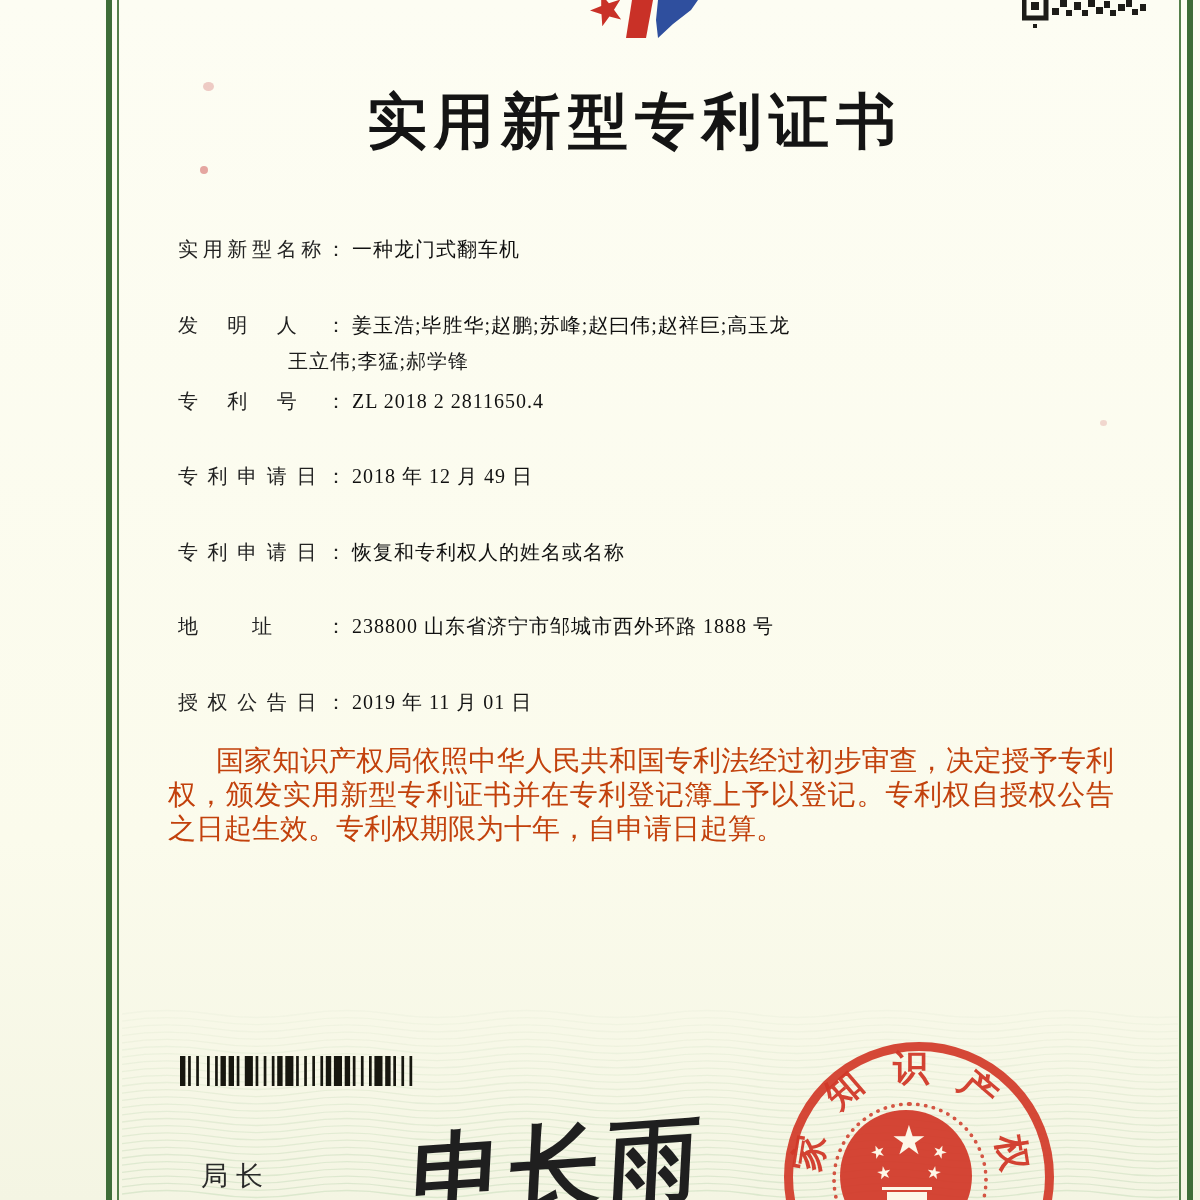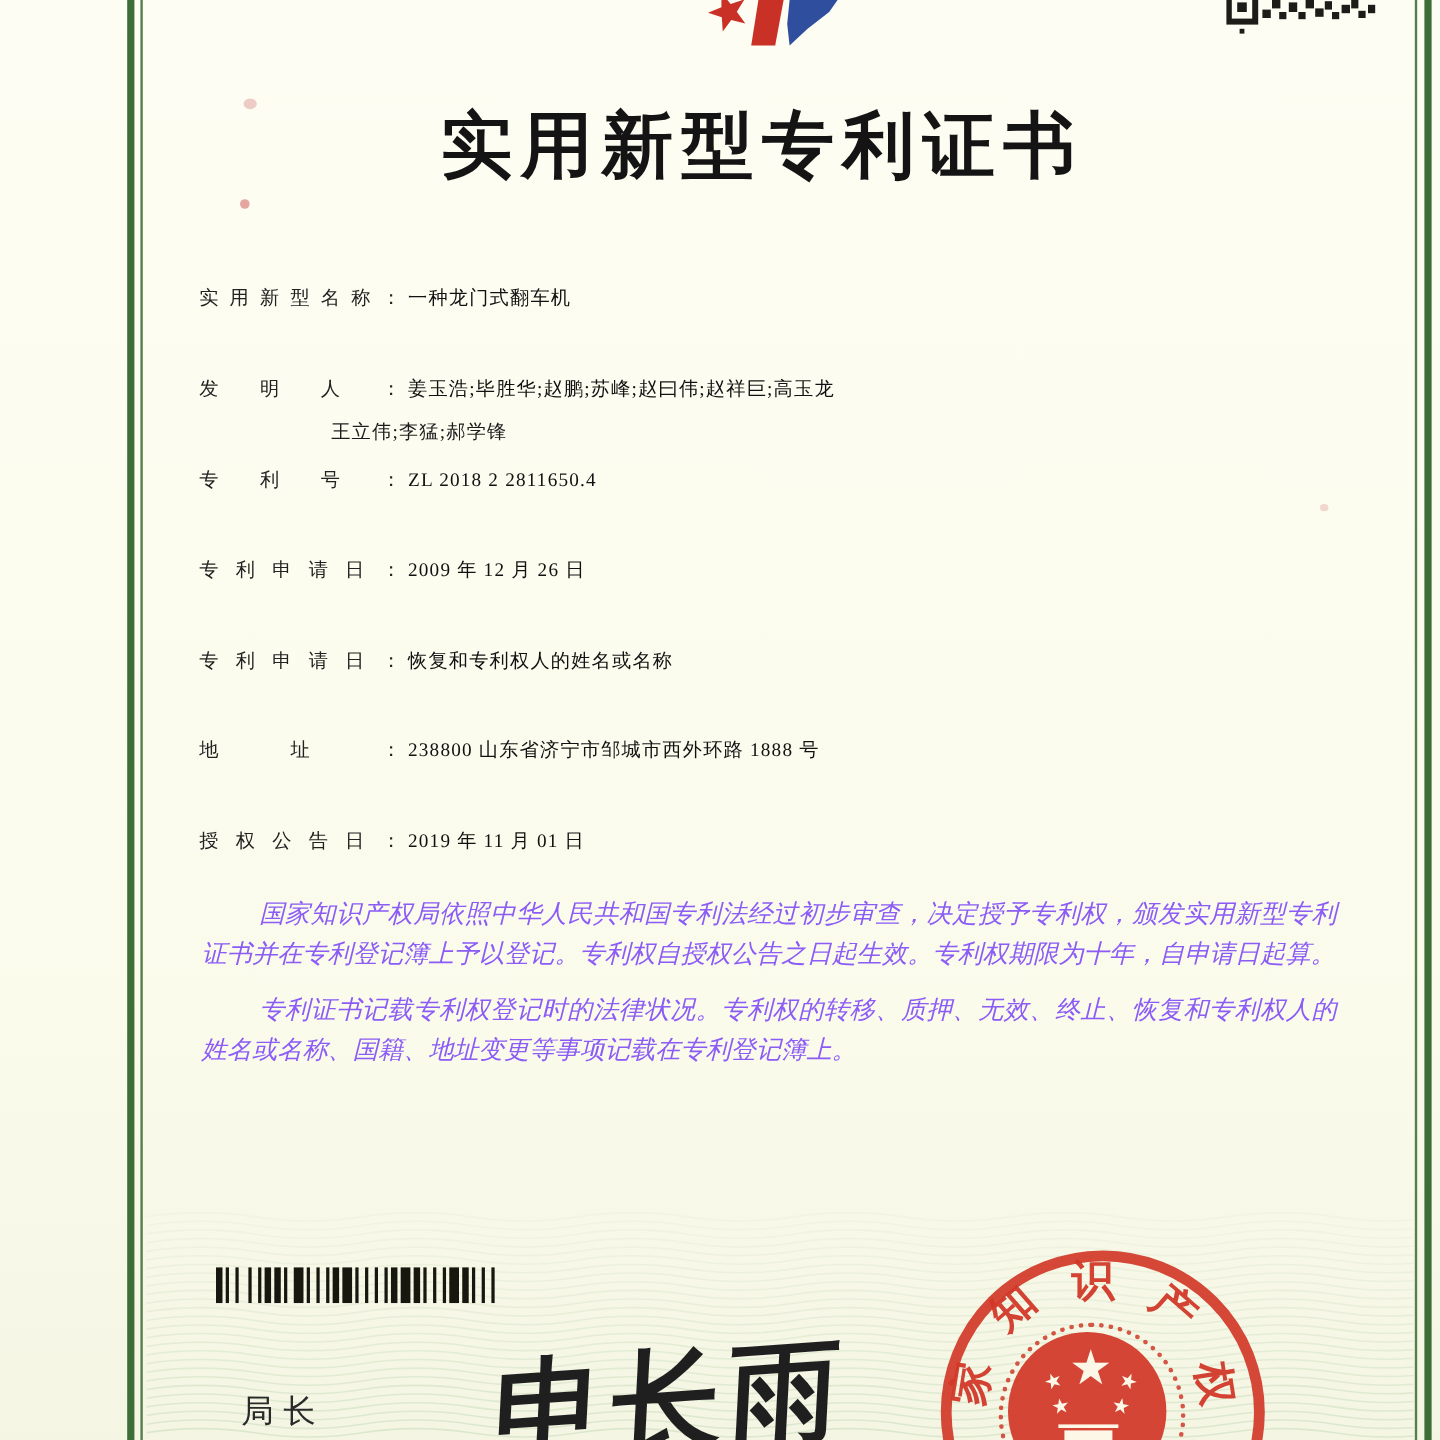--- a/index.html
+++ b/index.html
@@ -13,32 +13,32 @@
   
   .frame{position:absolute;top:0;bottom:0;background:#3e6d38;}
   .frame.thin{width:2px;background:#55804c;}
   
   .title{
     position:absolute;top:82px;left:70px;width:1130px;
     text-align:center;font-size:60px;font-weight:700;
     letter-spacing:7px;color:#141414;
   }
   
-  .row{position:absolute;left:166px;width:960px;font-size:16px;line-height:30px;}
+  .row{position:absolute;left:178px;width:960px;font-size:20px;line-height:30px;}
   .lab{
     display:inline-block;width:168px;vertical-align:top;
     text-align:justify;text-align-last:justify;color:#222;
   }
   .val{display:inline-block;vertical-align:top;margin-left:6px;color:#111;letter-spacing:1px;}
   .val2line{margin-left:110px;display:block;margin-top:6px;letter-spacing:1px;}
   .pair2{position:absolute;left:474px;top:0;}
   .pair2 .lab{width:150px;}
   
   .paras{position:absolute;left:168px;top:744px;width:946px;
-    font-size:21px;line-height:34px;text-align:justify;color:#8b5cf6;font-style:italic;}
+    font-size:28px;line-height:34px;text-align:justify;color:#c2410c;}
   .paras p{margin:0 0 12px 0;text-indent:48px;}
   
   .director{position:absolute;left:185px;top:1158px;font-size:27px;letter-spacing:8px;color:#2a2a2a;
     font-family:"Liberation Sans","DejaVu Sans",sans-serif;margin-left:16px;}
   .signature{
     position:absolute;left:412px;top:1106px;font-size:92px;font-weight:600;
     color:#1f1f1f;letter-spacing:6px;white-space:nowrap;
     transform:rotate(-4deg) skewX(-7deg);
   }
   
@@ -135,38 +135,37 @@
 <div class="row" style="top:310px;">
   <span class="lab">发明人：</span><span class="val">姜玉浩;毕胜华;赵鹏;苏峰;赵曰伟;赵祥巨;高玉龙</span>
   <span class="val2line">王立伟;李猛;郝学锋</span>
 </div>
 
 <div class="row" style="top:386px;">
   <span class="lab">专利号：</span><span class="val">ZL 2018 2 2811650.4</span>
 </div>
 
 <div class="row" style="top:461px;">
-  <span class="lab">专利申请日：</span><span class="val">2009 年 12 月 26 日</span>
+  <span class="lab">专利申请日：</span><span class="val">2018 年 12 月 49 日</span>
 </div>
 
 <div class="row" style="top:537px;">
   <span class="lab">专利申请日：</span><span class="val">恢复和专利权人的姓名或名称</span>
 </div>
 
 <div class="row" style="top:611px;">
   <span class="lab">地址：</span><span class="val">238800 山东省济宁市邹城市西外环路 1888 号</span>
 </div>
 
 <div class="row" style="top:687px;">
   <span class="lab">授权公告日：</span><span class="val">2019 年 11 月 01 日</span>
 </div>
 
 <div class="paras">
   <p>国家知识产权局依照中华人民共和国专利法经过初步审查，决定授予专利权，颁发实用新型专利证书并在专利登记簿上予以登记。专利权自授权公告之日起生效。专利权期限为十年，自申请日起算。</p>
-  <p>专利证书记载专利权登记时的法律状况。专利权的转移、质押、无效、终止、恢复和专利权人的姓名或名称、国籍、地址变更等事项记载在专利登记簿上。</p>
 </div>
 
 <svg class="barcode" width="320" height="30">
     <rect x="0.0" y="0" width="5.4" height="30" fill="#17170f"></rect>
     <rect x="8.1" y="0" width="2.7" height="30" fill="#17170f"></rect>
     <rect x="16.2" y="0" width="2.7" height="30" fill="#17170f"></rect>
     <rect x="27.0" y="0" width="2.7" height="30" fill="#17170f"></rect>
     <rect x="35.1" y="0" width="2.7" height="30" fill="#17170f"></rect>
     <rect x="40.5" y="0" width="5.4" height="30" fill="#17170f"></rect>
     <rect x="48.6" y="0" width="5.4" height="30" fill="#17170f"></rect>

